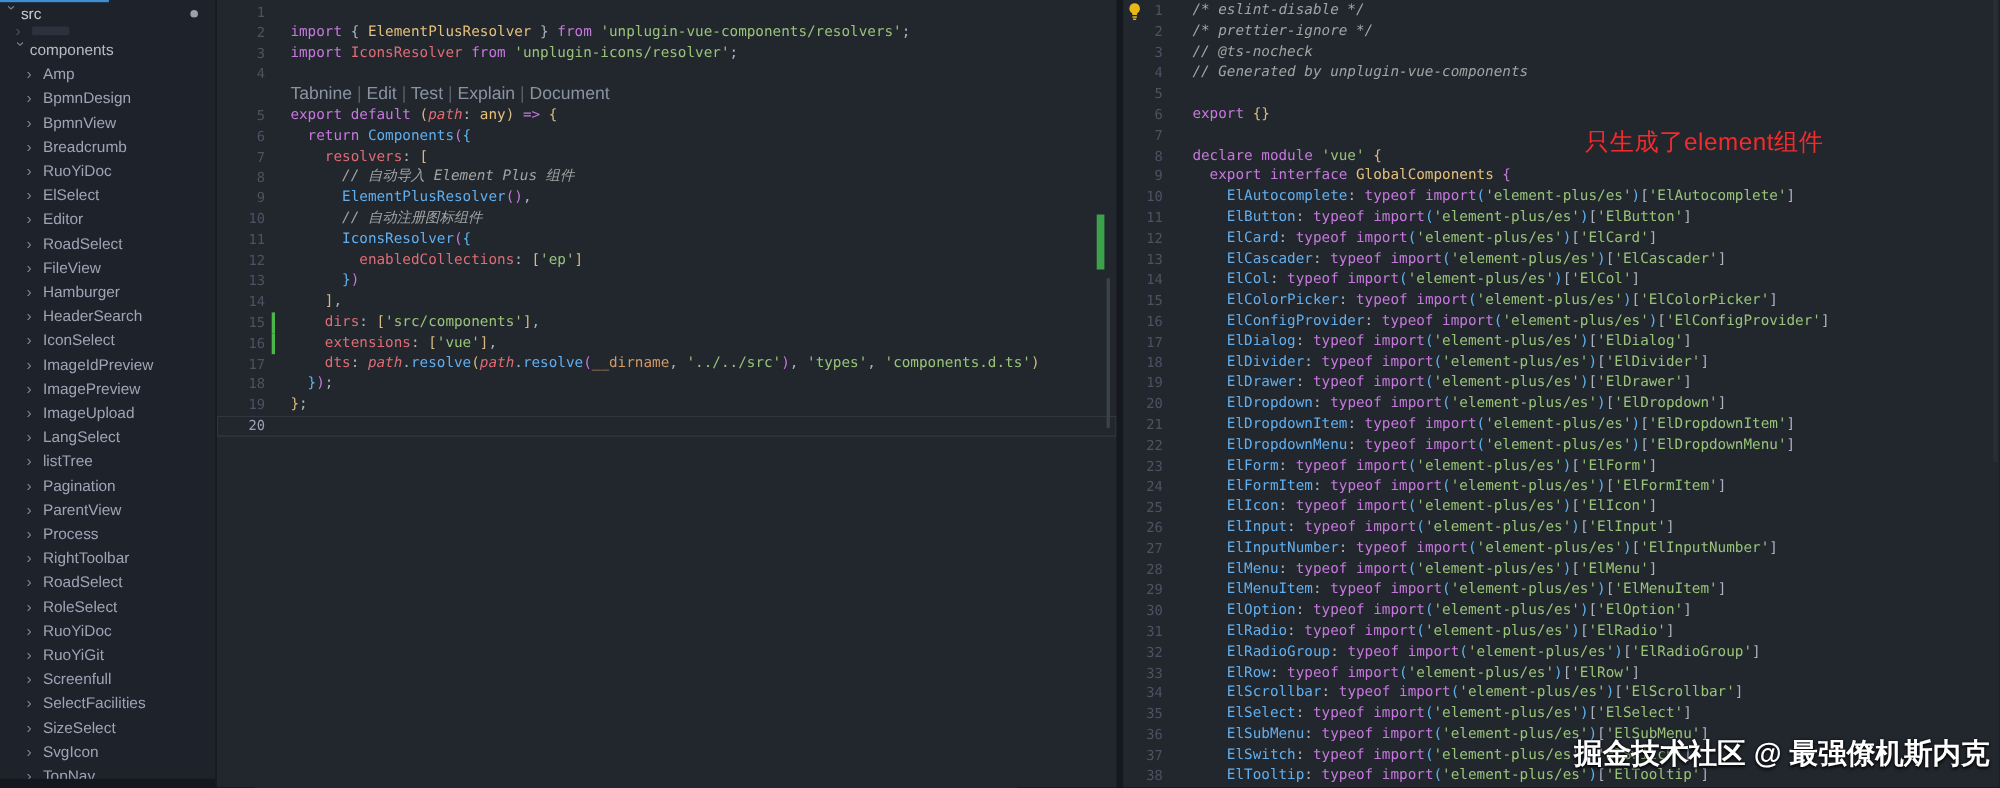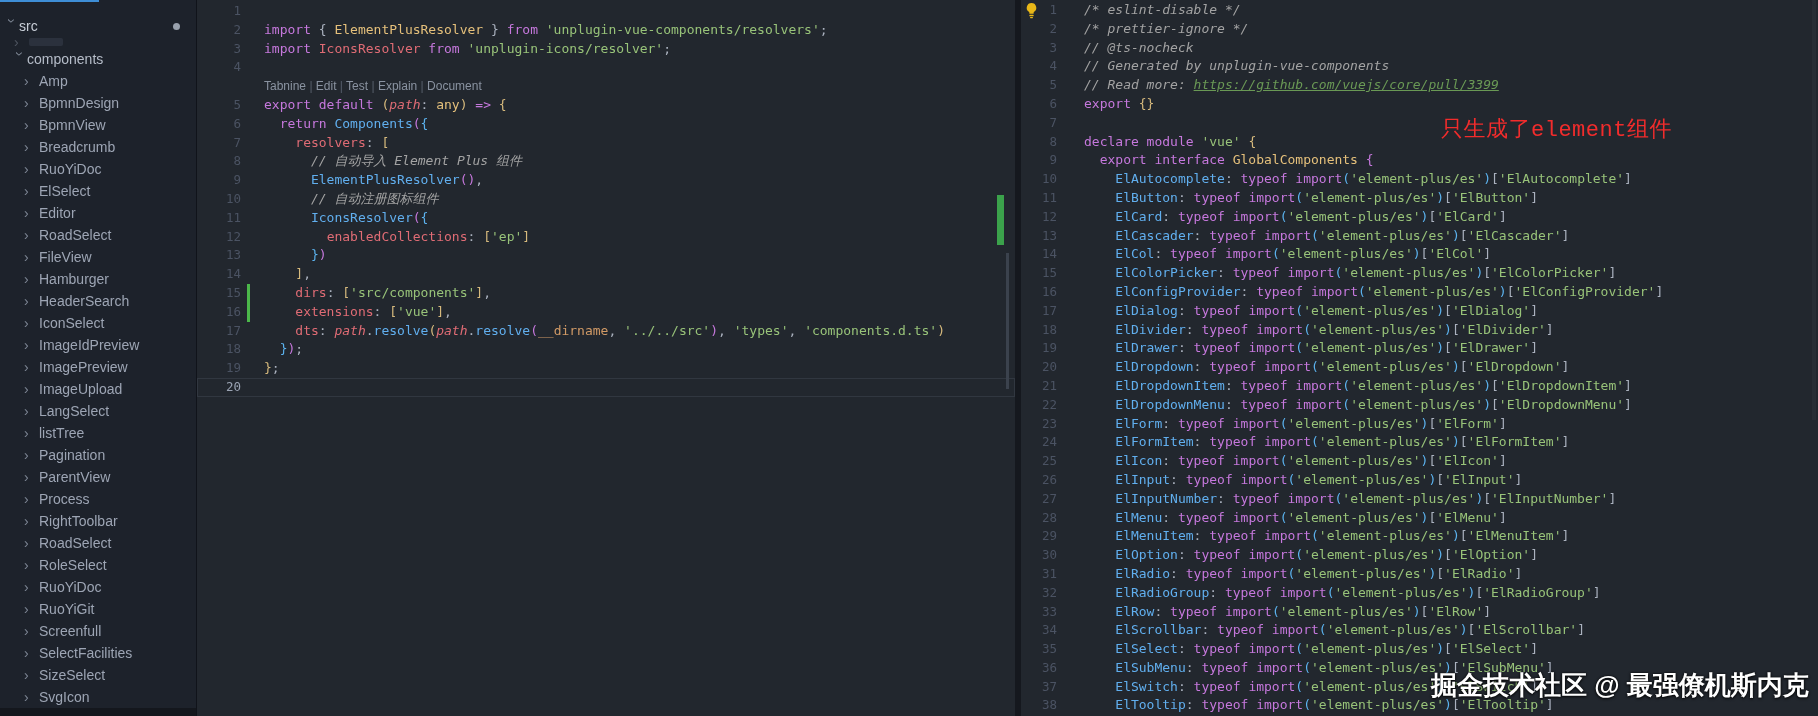--- a/index.html
+++ b/index.html
@@ -1,21 +1,21 @@
 <!DOCTYPE html>
 <html><head>
 <meta charset="utf-8">
 <style>
   *{margin:0;padding:0;box-sizing:border-box}
   html,body{width:1818px;height:716px;overflow:hidden;background:#15181d}
   .app{display:flex;width:1818px;height:716px;font-family:"DejaVu Sans Mono",monospace}
 
   
   .sidebar{position:relative;width:197px;flex:none;background:#1d222b;border-right:1px solid #10131a;
-           font-family:"Liberation Sans",sans-serif;font-size:14px;color:#9da5b4;overflow:hidden;padding-top:16px}
+           font-family:"Liberation Sans",sans-serif;font-size:14px;color:#9da5b4;overflow:hidden;padding-top:2px}
   .accent{position:absolute;top:0;left:0;width:99px;height:2px;background:#3e8ed6}
   .srow{display:flex;align-items:center;height:22px;cursor:pointer;white-space:nowrap}
   .srow.root{height:20px;padding-left:4px;color:#c7cdd6}
   .srow.faded{height:12px;padding-left:14px;opacity:.5}
   .srow.folder{padding-left:12px;color:#b6bdc9}
   .srow.item{padding-left:24px}
   .chev{width:15px;flex:none;color:#7d8694;font-size:14px;line-height:1}
   .chev.open{transform:rotate(90deg)}
   .dot{width:7px;height:7px;border-radius:50%;background:#99a1ad;margin-left:auto;margin-right:16px}
   .blurbar{width:34px;height:8px;border-radius:2px;background:#3a4150}
@@ -28,21 +28,21 @@
   .pane.right{flex:1;padding-top:1px}
 
   .cl{position:relative;display:flex;height:18.8px;line-height:18.8px;font-size:13px;white-space:pre}
   .cl .ln{flex:none;width:44px;text-align:right;margin-right:23px;color:#4b5363;font-size:12.5px}
   .pane.right .cl .ln{width:36px;margin-right:27px}
   .cl.cur{box-shadow:inset 0 0 0 1px rgba(130,140,160,.16)}
   .cl.cur .ln{color:#9aa3b3}
   .ct{flex:none}
   .gitbar{position:absolute;left:50px;top:0;width:3px;height:100%;background:#4bb74a}
 
-  .codelens{height:18.8px;line-height:18.8px;padding-left:67px;font-size:12px;
+  .codelens{height:18.8px;line-height:18.8px;padding-left:67px;font-size:16px;
             font-family:"Liberation Sans",sans-serif;color:#767e89;white-space:pre}
   .cllink{color:#8a93a1;cursor:pointer}
   .clsep{color:#565e6b}
 
   
   .tk-kw{color:#c678dd}
   .tk-str{color:#98c379}
   .tk-cm{color:#a3a3a3;font-style:italic}
   .tk-cml{color:#6a9955;font-style:italic;text-decoration:underline}
   .tk-prop{color:#61afef}
@@ -57,21 +57,21 @@
   .tk-b2{color:#c678dd}
   .tk-b3{color:#5cb3ef}
 
   
   .ovmark{position:absolute;right:11px;top:195px;width:7px;height:50px;background:#3fb950;opacity:.85}
   .sthumb{position:absolute;right:6px;top:253px;width:3px;height:136px;background:#3b424d}
   .rthumb{position:absolute;right:2px;top:0;width:4px;height:420px;background:#2e343d;opacity:.55}
 
   .bulb{position:absolute;left:2px;top:2px;width:17px;height:17px;cursor:pointer}
 
-  .annotation{position:absolute;left:420px;top:114px;font-family:Liberation Mono, monospace;
+  .annotation{position:absolute;left:420px;top:114px;font-family:Liberation Sans, sans-serif;
               font-size:22px;font-weight:500;letter-spacing:.5px}
   .watermark{position:absolute;left:410px;top:668px;font-family:"Liberation Sans",sans-serif;
              font-size:26px;font-weight:bold;color:#ffffff;
              text-shadow:0 1px 3px rgba(0,0,0,.9),0 0 2px rgba(0,0,0,.8)}
 </style>
 </head>
 <body>
 
 <div class="app">
 
@@ -249,21 +249,21 @@
     <svg class="bulb" viewBox="0 0 16 16">
       <path fill="#e8b718" d="M8 1a4.5 4.5 0 0 1 2.5 8.24c-.3.22-.5.52-.5.86V11H6v-.9c0-.34-.2-.64-.5-.86A4.5 4.5 0 0 1 8 1z"></path>
       <rect fill="#e8b718" x="6" y="12" width="4" height="1.4" rx=".5"></rect>
       <rect fill="#e8b718" x="6.6" y="14" width="2.8" height="1.2" rx=".5"></rect>
     </svg>
     <div id="right-code">
         <div class="cl"><span class="ln">1</span><span class="ct"><span class="tk-cm">/* eslint-disable */</span></span></div>
         <div class="cl"><span class="ln">2</span><span class="ct"><span class="tk-cm">/* prettier-ignore */</span></span></div>
         <div class="cl"><span class="ln">3</span><span class="ct"><span class="tk-cm">// @ts-nocheck</span></span></div>
         <div class="cl"><span class="ln">4</span><span class="ct"><span class="tk-cm">// Generated by unplugin-vue-components</span></span></div>
-        <div class="cl"><span class="ln">5</span><span class="ct"><span class="tk-cm">// Read more: </span><span class="tk-cml">https://github.com/vuejs/core/pull/3399</span></span></div>
+        <div class="cl"><span class="ln">5</span></div>
         <div class="cl"><span class="ln">6</span><span class="ct"><span class="tk-kw">export </span><span class="tk-b1">{}</span></span></div>
         <div class="cl"><span class="ln">7</span><span class="ct"></span></div>
         <div class="cl"><span class="ln">8</span><span class="ct"><span class="tk-kw">declare module </span><span class="tk-str">'vue'</span><span class="tk-def"> </span><span class="tk-b1">{</span></span></div>
         <div class="cl"><span class="ln">9</span><span class="ct"><span class="tk-def">  </span><span class="tk-kw">export interface </span><span class="tk-typ">GlobalComponents</span><span class="tk-def"> </span><span class="tk-b2">{</span></span></div>
         <div class="cl"><span class="ln">10</span><span class="ct"><span class="tk-def">    </span><span class="tk-prop">ElAutocomplete</span><span class="tk-pun">: </span><span class="tk-kw">typeof </span><span class="tk-kw">import</span><span class="tk-b3">(</span><span class="tk-str">'element-plus/es'</span><span class="tk-b3">)</span><span class="tk-pun">[</span><span class="tk-str">'ElAutocomplete'</span><span class="tk-pun">]</span></span></div>
         <div class="cl"><span class="ln">11</span><span class="ct"><span class="tk-def">    </span><span class="tk-prop">ElButton</span><span class="tk-pun">: </span><span class="tk-kw">typeof </span><span class="tk-kw">import</span><span class="tk-b3">(</span><span class="tk-str">'element-plus/es'</span><span class="tk-b3">)</span><span class="tk-pun">[</span><span class="tk-str">'ElButton'</span><span class="tk-pun">]</span></span></div>
         <div class="cl"><span class="ln">12</span><span class="ct"><span class="tk-def">    </span><span class="tk-prop">ElCard</span><span class="tk-pun">: </span><span class="tk-kw">typeof </span><span class="tk-kw">import</span><span class="tk-b3">(</span><span class="tk-str">'element-plus/es'</span><span class="tk-b3">)</span><span class="tk-pun">[</span><span class="tk-str">'ElCard'</span><span class="tk-pun">]</span></span></div>
         <div class="cl"><span class="ln">13</span><span class="ct"><span class="tk-def">    </span><span class="tk-prop">ElCascader</span><span class="tk-pun">: </span><span class="tk-kw">typeof </span><span class="tk-kw">import</span><span class="tk-b3">(</span><span class="tk-str">'element-plus/es'</span><span class="tk-b3">)</span><span class="tk-pun">[</span><span class="tk-str">'ElCascader'</span><span class="tk-pun">]</span></span></div>
         <div class="cl"><span class="ln">14</span><span class="ct"><span class="tk-def">    </span><span class="tk-prop">ElCol</span><span class="tk-pun">: </span><span class="tk-kw">typeof </span><span class="tk-kw">import</span><span class="tk-b3">(</span><span class="tk-str">'element-plus/es'</span><span class="tk-b3">)</span><span class="tk-pun">[</span><span class="tk-str">'ElCol'</span><span class="tk-pun">]</span></span></div>
         <div class="cl"><span class="ln">15</span><span class="ct"><span class="tk-def">    </span><span class="tk-prop">ElColorPicker</span><span class="tk-pun">: </span><span class="tk-kw">typeof </span><span class="tk-kw">import</span><span class="tk-b3">(</span><span class="tk-str">'element-plus/es'</span><span class="tk-b3">)</span><span class="tk-pun">[</span><span class="tk-str">'ElColorPicker'</span><span class="tk-pun">]</span></span></div>

